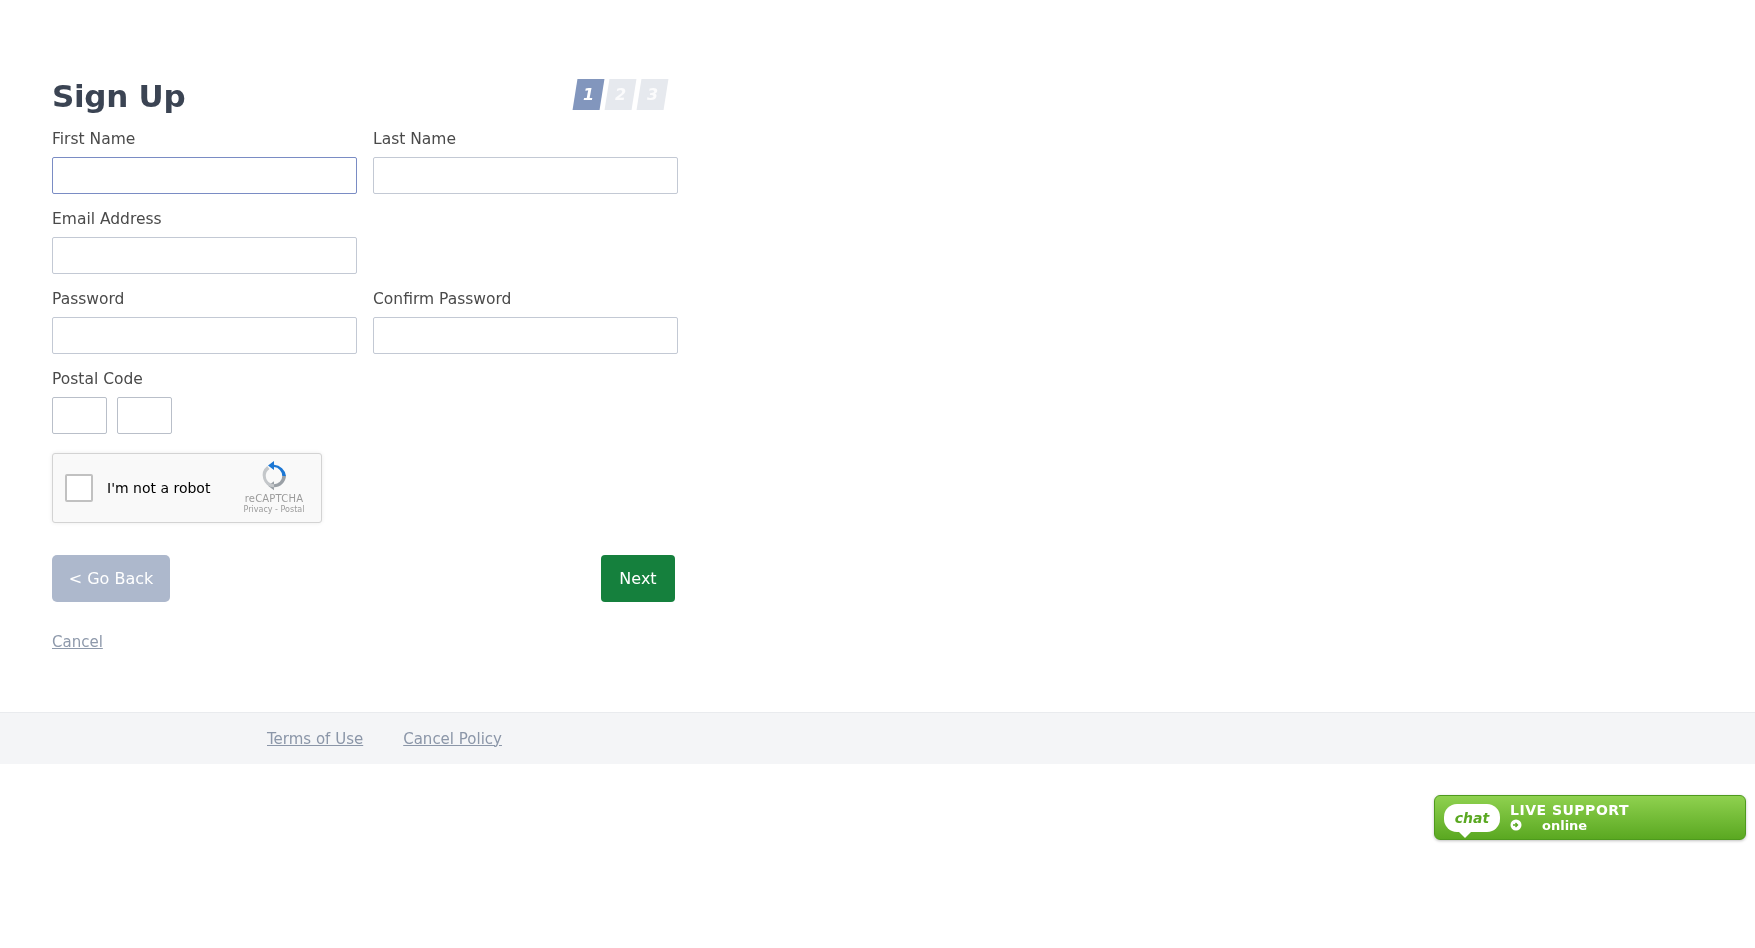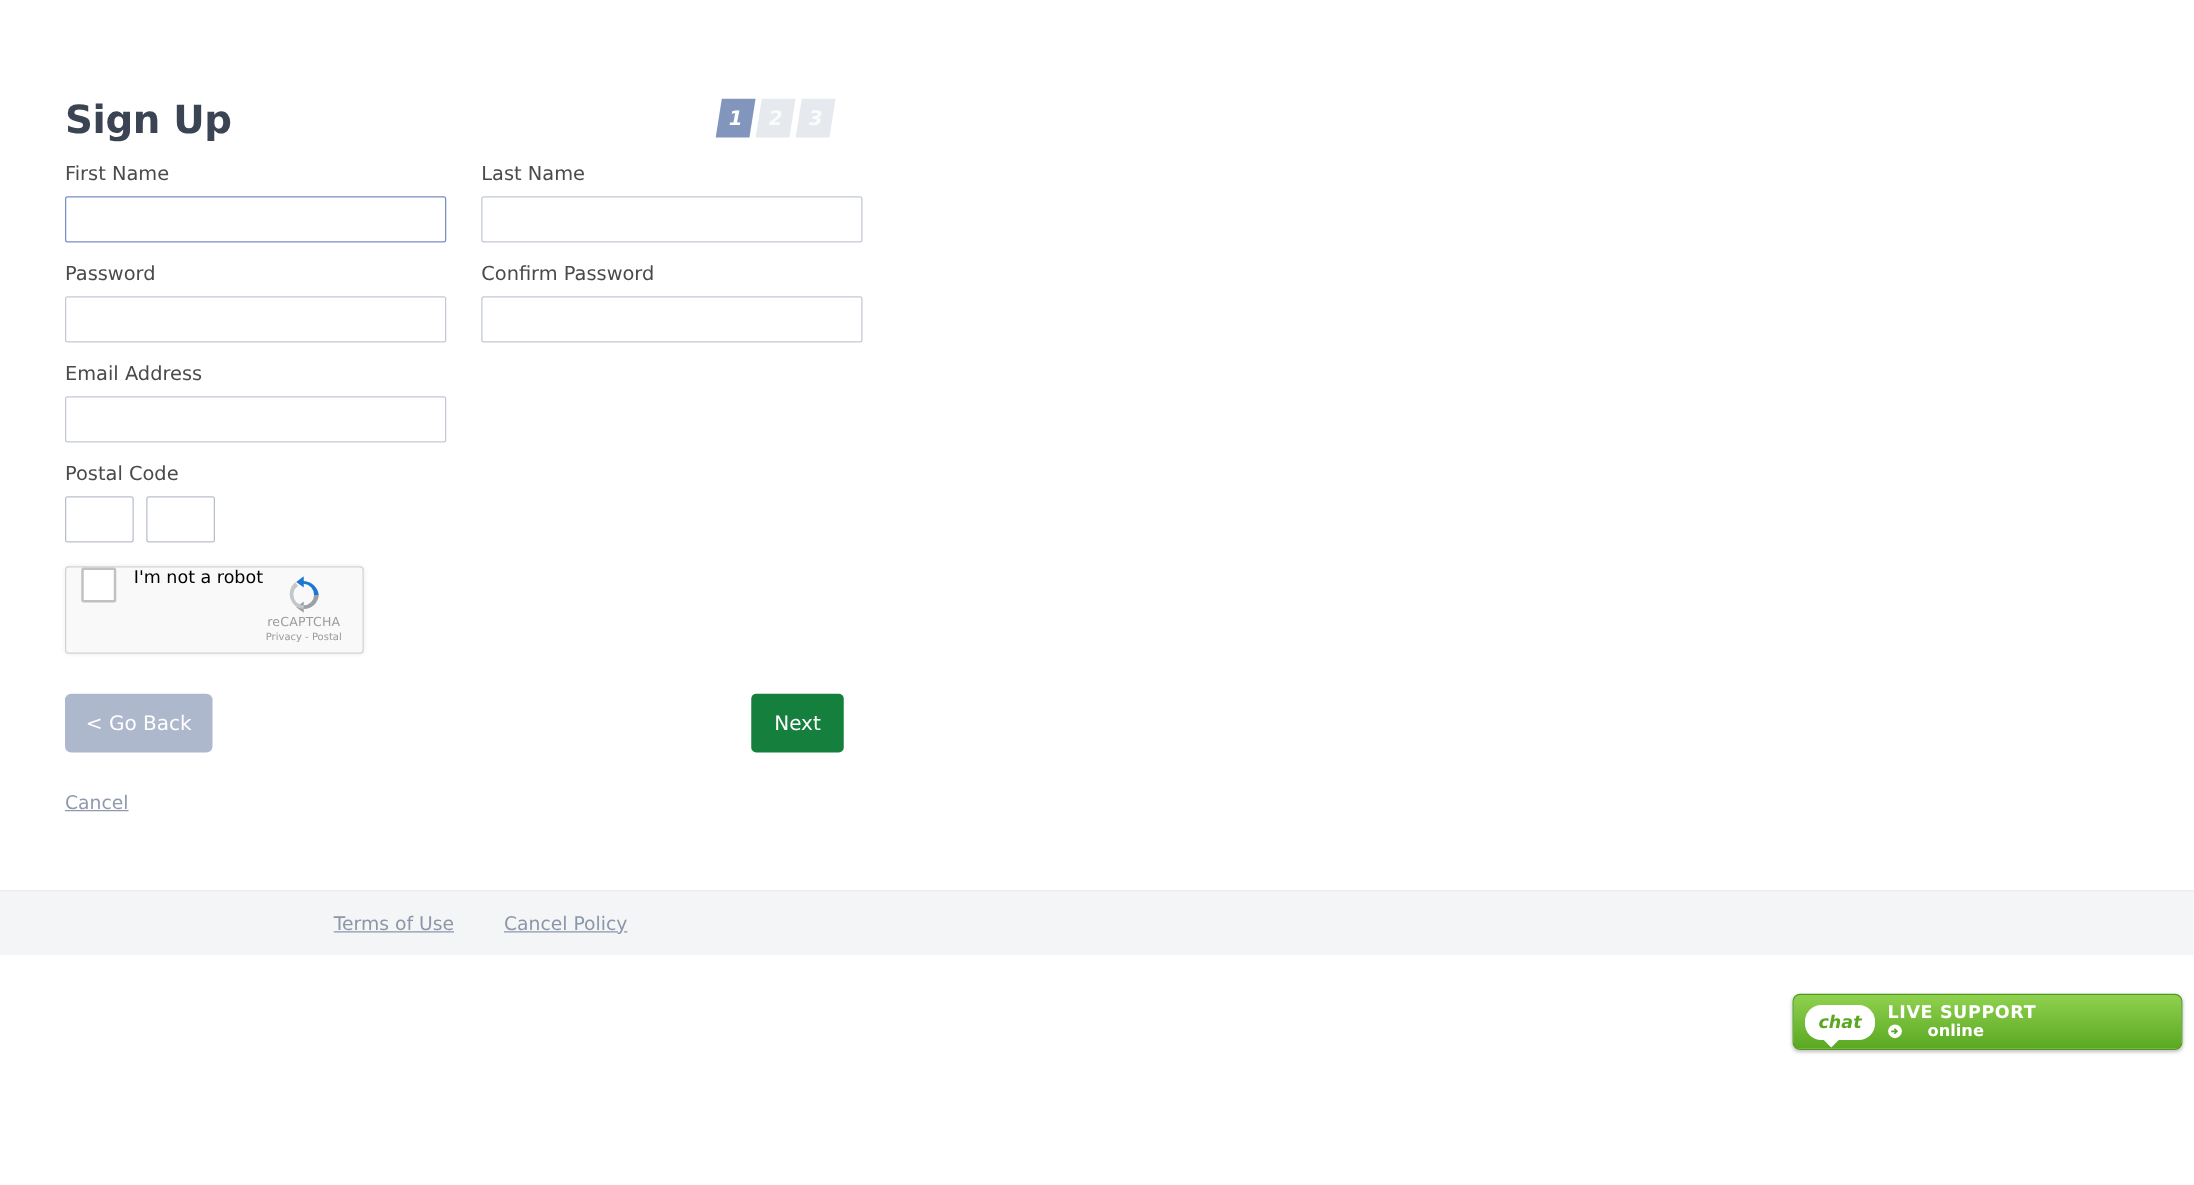--- a/index.html
+++ b/index.html
@@ -40,21 +40,21 @@
     width: 27px; height: 31px; transform: skewX(-9deg);
     display: flex; align-items: center; justify-content: center;
     font-size: 16px; font-weight: bold; font-style: italic; color: #ffffff;
   }
   .step span { transform: skewX(9deg); display: block; }
   .step.active { background: #8296bd; }
   .step.inactive { background: #e6e9ee; color: #fbfbfc; }
 
   
   .form { position: absolute; left: 52px; top: 128px; width: 640px; }
-  .row { display: flex; gap: 28px; }
+  .row { display: flex; gap: 16px; }
   .field { margin-bottom: 14px; }
   .field.half { width: 305px; }
   .label {
     font-size: 15.5px; color: #4a4a4a; line-height: 22px;
     margin-bottom: 7px; display: block;
   }
   input.text {
     width: 100%; height: 37px; padding: 4px 8px;
     font-size: 15px; color: #333; background: #fff;
     border: 1px solid #c3c9d4; border-radius: 2px; outline: none;
@@ -65,24 +65,24 @@
   input.postal {
     width: 55px; height: 37px; padding: 4px 8px;
     font-size: 15px; background: #fff;
     border: 1px solid #b9bfc9; border-radius: 2px; outline: none;
     font-family: "DejaVu Sans", "Liberation Sans", sans-serif;
   }
 
   
   .recaptcha {
     position: absolute; left: 52px; top: 453px;
-    width: 239px; height: 70px;
+    width: 270px; height: 70px;
     background: #f9f9f9; border: 1px solid #d3d3d3; border-radius: 3px;
     box-shadow: 0 0 4px rgba(0,0,0,0.08);
-    display: flex; align-items: flex-start;
+    display: flex; align-items: center;
   }
   .rc-box {
     width: 28px; height: 28px; margin-left: 12px;
     background: #fff; border: 2px solid #c1c1c1; border-radius: 2px;
   }
   .rc-label { margin-left: 14px; font-size: 14px; color: #000; }
   .rc-brand {
     position: absolute; right: 9px; top: 7px;
     width: 76px; text-align: center;
   }
@@ -179,33 +179,33 @@
         <input class="text focused" type="text" value="" placeholder="" style="">
       </div>
       <div class="field half">
         <label class="label">Last Name</label>
         <input class="text" type="text" value="" placeholder="" style="">
       </div>
     </div>
 
     <div class="row">
       <div class="field half">
+        <label class="label">Email Address</label>
+        <input class="text" type="text" value="" placeholder="" style="">
+      </div>
+    </div>
+
+    <div class="row">
+      <div class="field half">
         <label class="label">Password</label>
         <input class="text" type="password" value="" placeholder="" style="">
       </div>
       <div class="field half">
         <label class="label">Confirm Password</label>
         <input class="text" type="password" value="" placeholder="" style="">
-      </div>
-    </div>
-
-    <div class="row">
-      <div class="field half">
-        <label class="label">Email Address</label>
-        <input class="text" type="text" value="" placeholder="" style="">
       </div>
     </div>
 
     <div class="field">
       <label class="label">Postal Code</label>
       <div class="postal-row">
         <input class="postal" type="text" value="" style="">
         <input class="postal" type="text" value="" style="">
       </div>
     </div>

